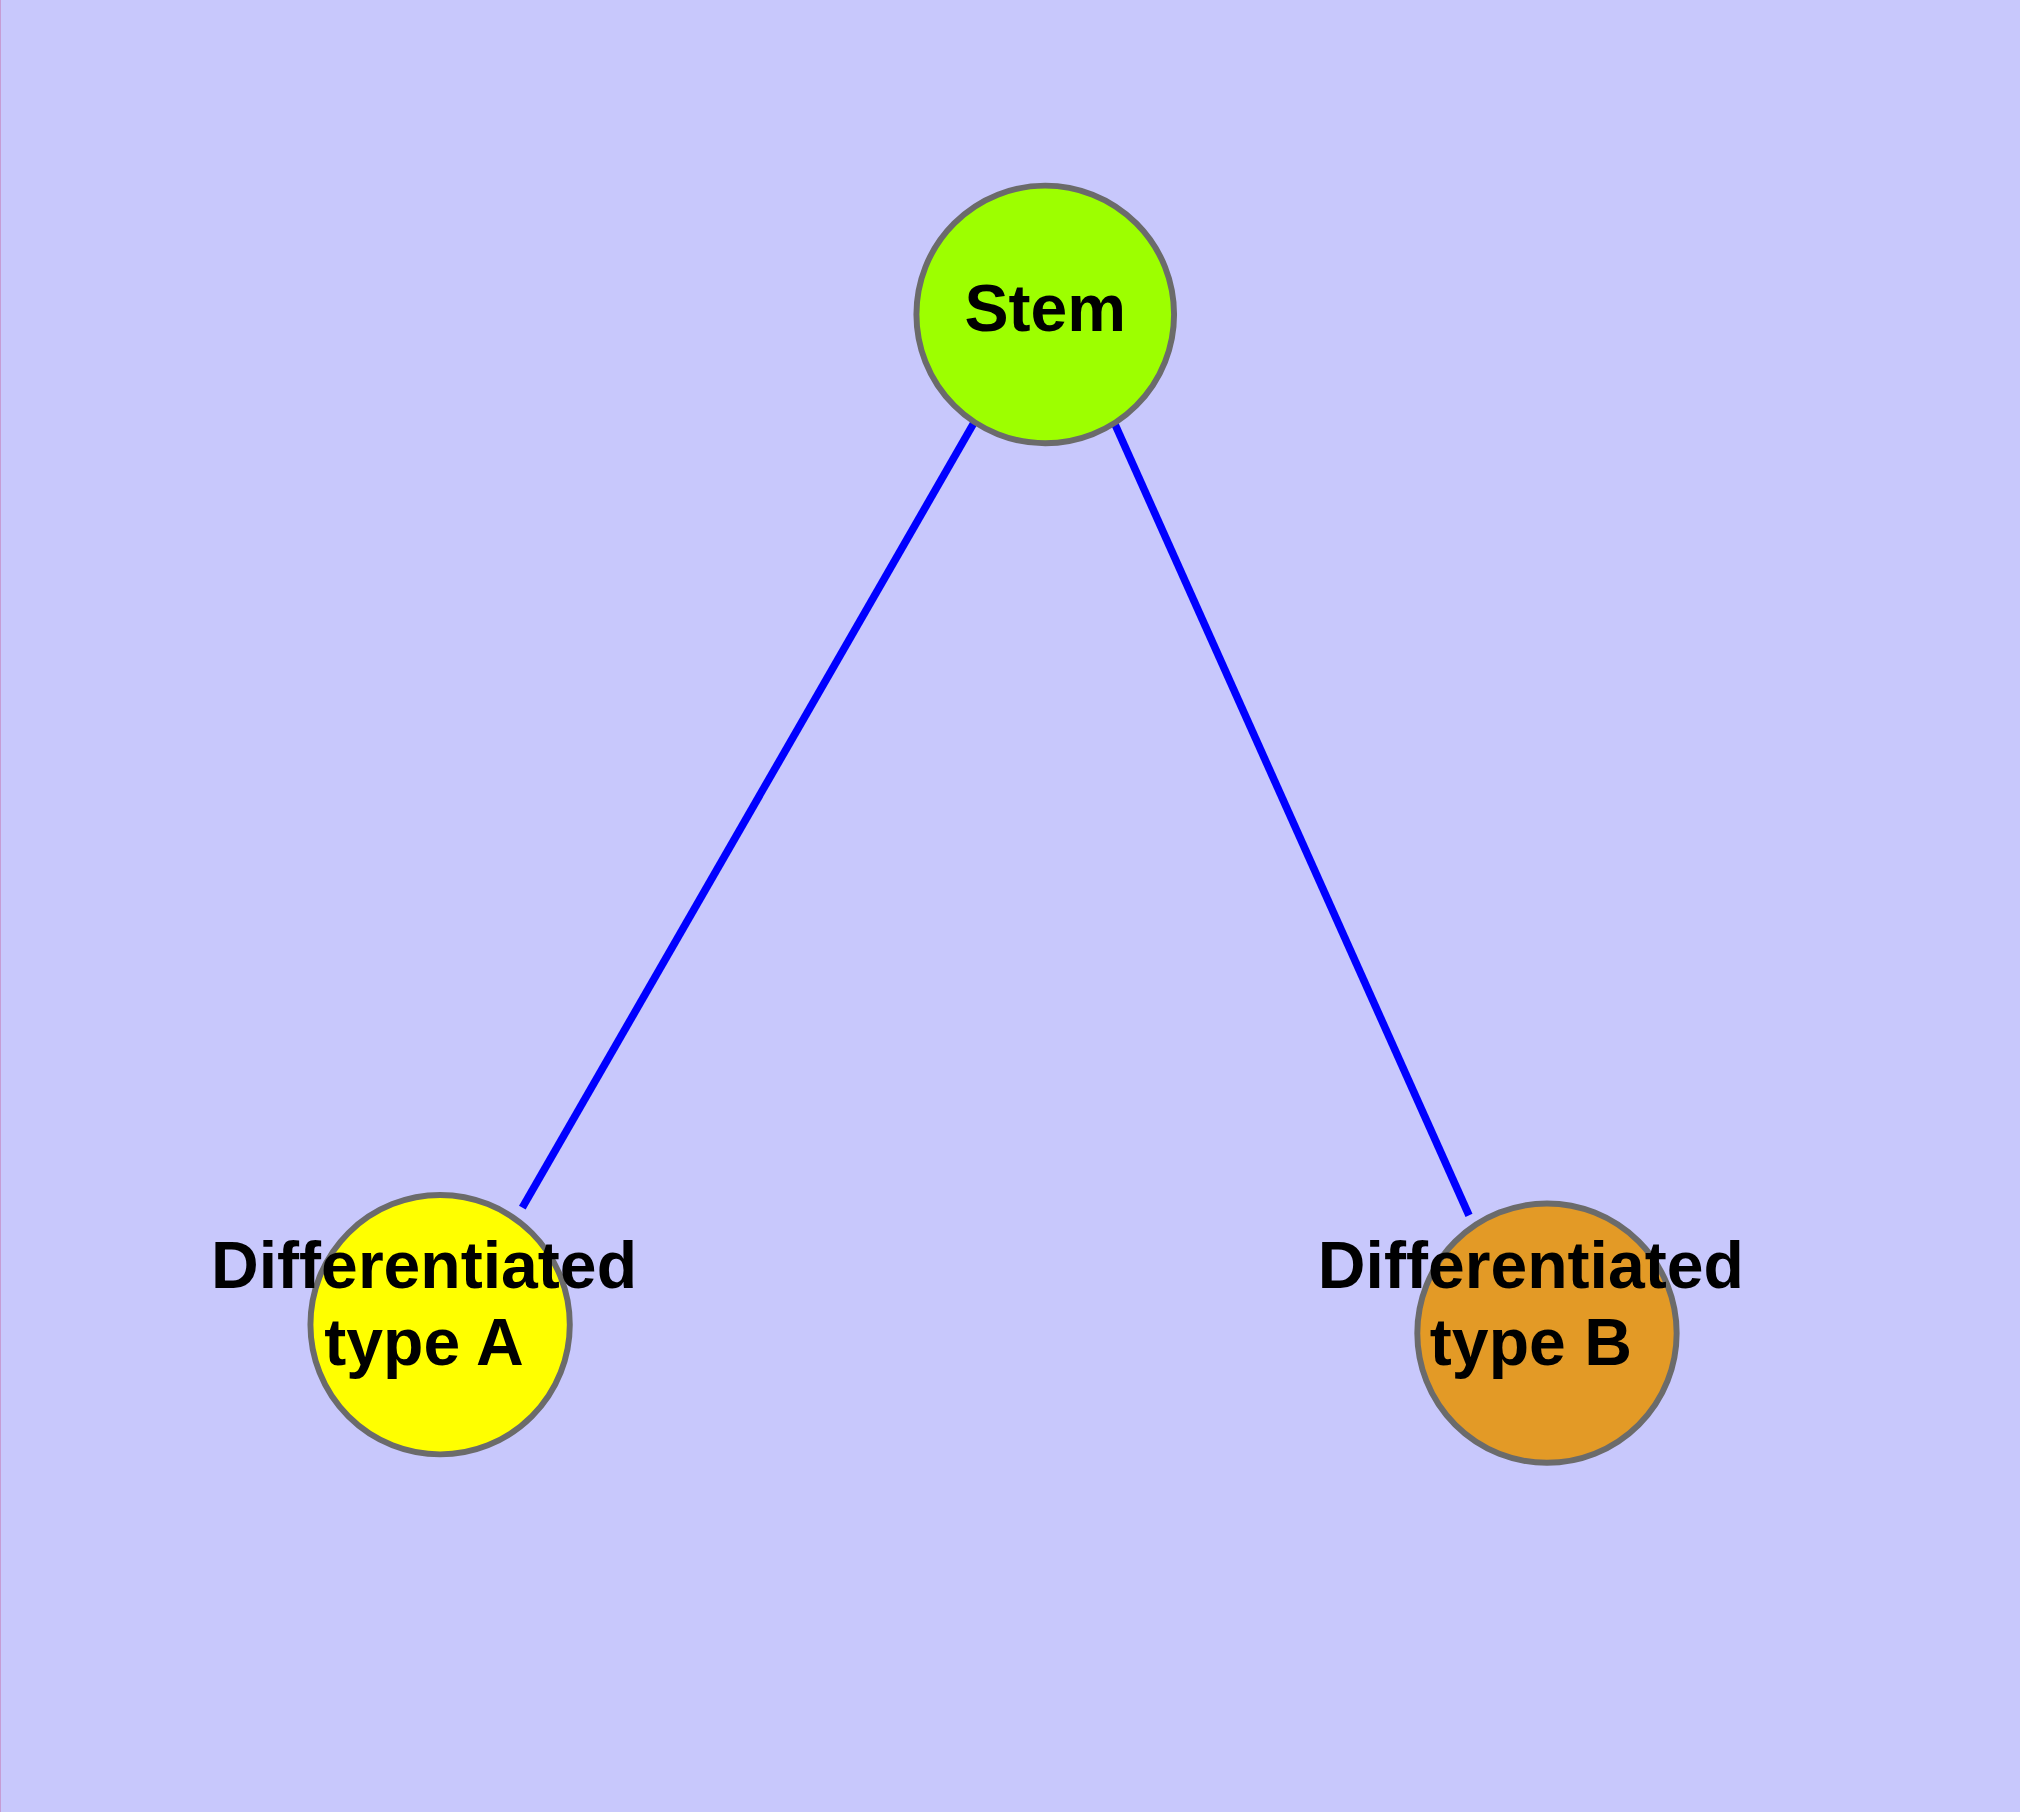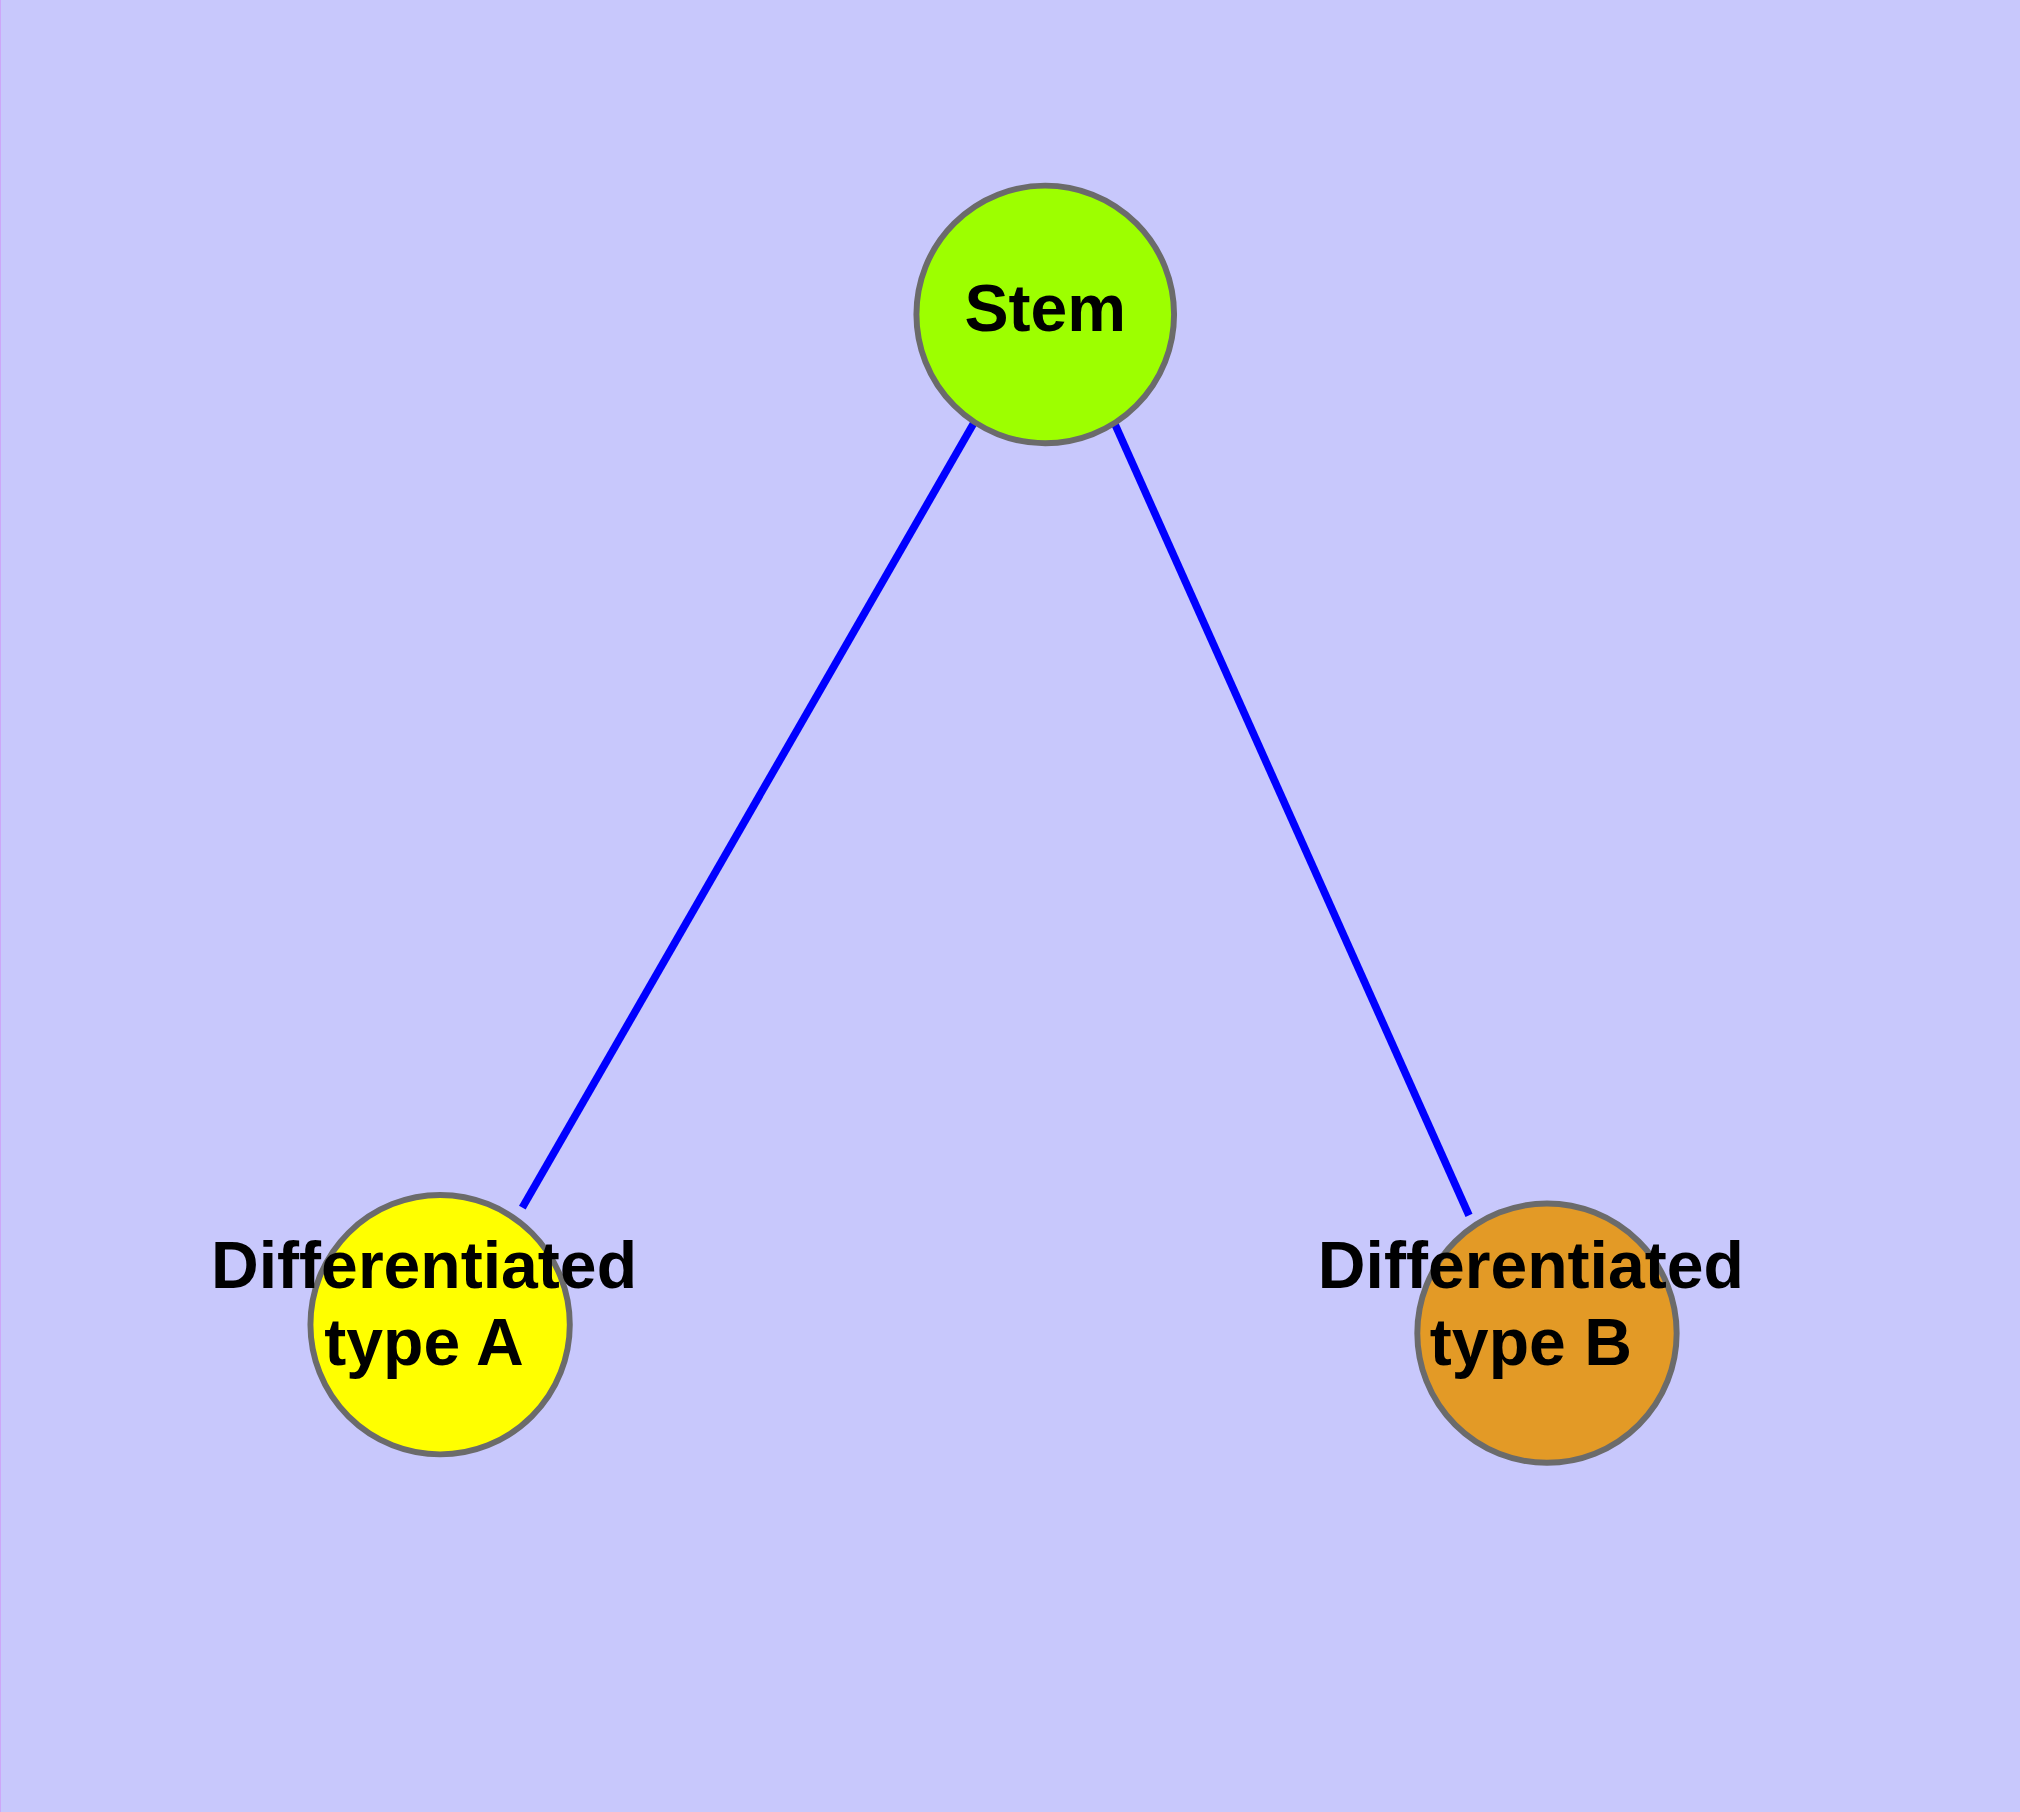--- a/index.html
+++ b/index.html
@@ -27,21 +27,21 @@
     font-weight: bold;
     fill: #000000;
     dominant-baseline: middle;
     text-anchor: middle;
     paint-order: normal;
   }
 </style>
 </head>
 <body>
 
-<div id="canvas" style="background: #d946ef;">
+<div id="canvas" style="background: #be185d;">
   <svg id="graph-svg" viewBox="0 0 2384 2138">
     <rect id="bg-rect" x="0" y="0" width="2384" height="2138" fill="#c8c8fc"></rect>
     <g id="edges-layer">
         <line x1="1150" y1="497" x2="616" y2="1425" stroke="#0000ff" stroke-width="9" stroke-linecap="butt"></line>
         <line x1="1315" y1="500" x2="1733" y2="1434" stroke="#0000ff" stroke-width="9" stroke-linecap="butt"></line>
       </g>
     <g id="nodes-layer">
         <circle cx="1233" cy="371" r="152" fill="#9dff00" stroke="#6b6b6b" stroke-width="7"></circle>
         <circle cx="519" cy="1563" r="153" fill="#ffff00" stroke="#6b6b6b" stroke-width="7"></circle>
         <circle cx="1825" cy="1573" r="153" fill="#e39a26" stroke="#6b6b6b" stroke-width="7"></circle>

